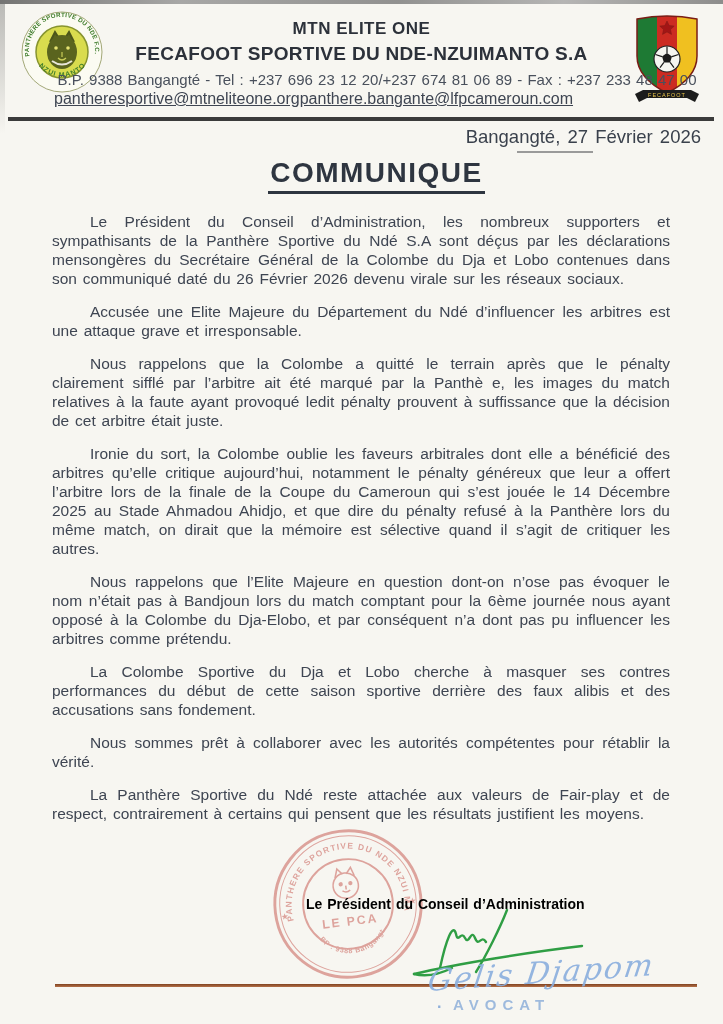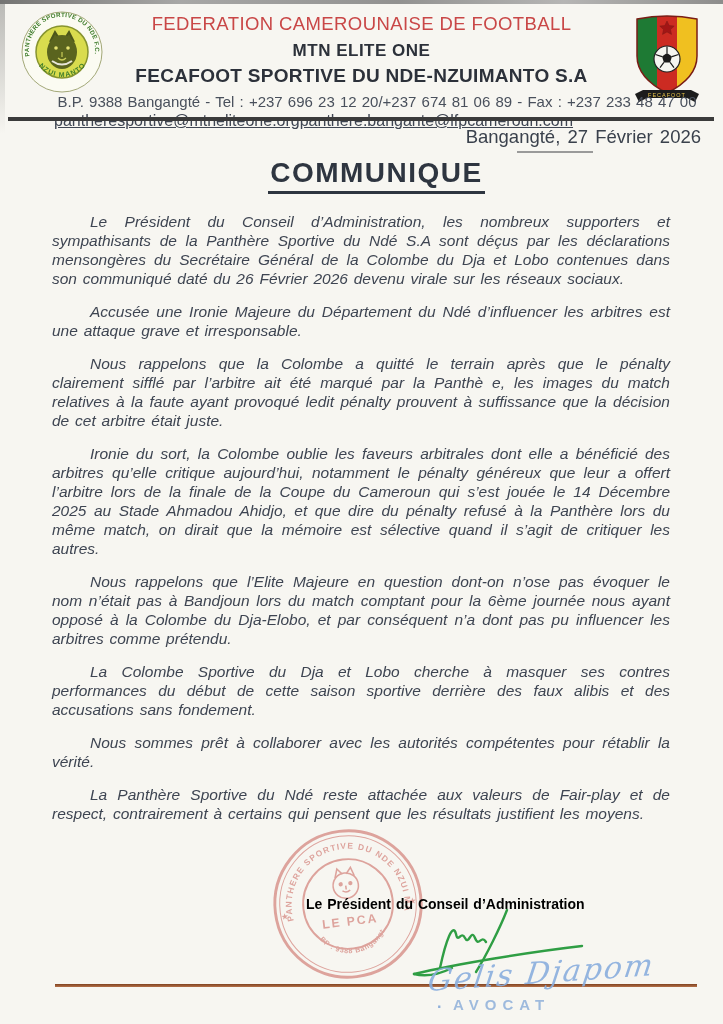--- a/index.html
+++ b/index.html
@@ -31,21 +31,21 @@
   .crest-right{position:absolute;top:12px;left:631px;width:72px;height:96px;}
 
   
   .title-wrap{position:absolute;top:157px;left:15px;width:100%;text-align:center;}
   .title-text{display:inline-block;font-size:28px;font-weight:bold;color:#2e3540;
     letter-spacing:1.5px;border-bottom:3px solid #2e3540;padding:0 2px 2px 2px;}
 
   
   .body-text{position:absolute;top:212px;left:52px;width:618px;
     font-size:15.5px;line-height:19px;text-align:justify;color:#3e4552;}
-  .body-text p{margin:0 0 14px 0;text-indent:38px;word-spacing:1.5px;font-style:italic;}
+  .body-text p{margin:0 0 14px 0;text-indent:38px;word-spacing:1.5px;}
 
   
   .sig-role{position:absolute;top:896px;left:306px;font-size:14px;font-weight:bold;color:#000000;word-spacing:1px;}
   .stamp{position:absolute;top:826px;left:270px;width:156px;height:156px;opacity:.5;transform:rotate(-7deg);}
   .sig-green{position:absolute;top:906px;left:410px;width:186px;height:80px;}
   .brown-line{position:absolute;top:984px;left:55px;width:642px;height:3px;
     background:linear-gradient(180deg,#7e421f,#b5714a);}
   .sig-name{position:absolute;top:955px;left:428px;font-family:"DejaVu Serif","Liberation Serif",serif;
     font-style:italic;font-size:30px;color:#8aaede;transform:rotate(-4deg) skewX(-12deg);
     letter-spacing:2px;opacity:.9;}
@@ -102,40 +102,39 @@
       <path d="M36 41 l5 3.6 -1.9 5.8 h-6.2 L31 44.6 Z" fill="#1a1a1a"></path>
       <path d="M36 41 L36 34.5 M41 44.6 L47.5 42.5 M39.1 50.4 L43 55.6 M32.9 50.4 L29 55.6 M31 44.6 L24.5 42.5" stroke="#1a1a1a" stroke-width="1.2" fill="none"></path>
     </g>
     <g>
       <path d="M4 82 L12 78 L60 78 L68 82 L64 90 L56 86 L16 86 L8 90 Z" fill="#1c1c1c"></path>
       <text x="36" y="84.5" text-anchor="middle" font-size="5.5" fill="#e8c44a" letter-spacing="1">FECAFOOT</text>
     </g>
   </svg>
 
   <div class="header">
-    <div class="fed-line">FEDERATION CAMEROUNAISE DE FOOTBALL</div>
     <div class="league-line">MTN ELITE ONE</div>
     <div class="club-line">FECAFOOT SPORTIVE DU NDE-NZUIMANTO S.A</div>
     <div class="contact-line">B.P.  9388 Bangangté - Tel : +237 696 23 12 20/+237 674 81 06 89 - Fax : +237 233 48 47 00</div>
     <div class="email-row">
       <span class="email-line">pantheresportive@mtneliteone.orgpanthere.bangante@lfpcameroun.com</span>
     </div>
   </div>
 
   <div class="rule"></div>
   <div class="dateline">Bangangté, 27 Février 2026</div>
   <div class="date-underline"></div>
 
   <div class="title-wrap">
     <span class="title-text">COMMUNIQUE</span>
   </div>
 
   <div class="body-text">
     <p>Le Président du Conseil d’Administration, les nombreux supporters et sympathisants de la Panthère Sportive du Ndé S.A sont déçus par les déclarations mensongères du Secrétaire Général de la Colombe du Dja et Lobo contenues dans son communiqué daté du 26 Février 2026 devenu virale sur les réseaux sociaux.</p>
-    <p>Accusée une Ironie Majeure du Département du Ndé d’influencer les arbitres est une attaque grave et irresponsable.</p>
+    <p>Accusée une Elite Majeure du Département du Ndé d’influencer les arbitres est une attaque grave et irresponsable.</p>
     <p>Nous rappelons que la Colombe a quitté le terrain après que le pénalty clairement sifflé par l’arbitre ait été marqué par la Panthè e, les images du match relatives à la faute ayant provoqué ledit pénalty prouvent à suffissance que la décision de cet arbitre était juste.</p>
     <p>Ironie du sort, la Colombe oublie les faveurs arbitrales dont elle a bénéficié des arbitres qu’elle critique aujourd’hui, notamment le pénalty généreux que leur a offert l’arbitre lors de la finale de la Coupe du Cameroun qui s’est jouée le 14 Décembre 2025 au Stade Ahmadou Ahidjo, et que dire du pénalty refusé à la Panthère lors du même match, on dirait que la mémoire est sélective quand il s’agit de critiquer les autres.</p>
     <p>Nous rappelons que l’Elite Majeure en question dont-on n’ose pas évoquer le nom n’était pas à Bandjoun lors du match comptant pour la 6ème journée nous ayant opposé à la Colombe du Dja-Elobo, et par conséquent n’a dont pas pu influencer les arbitres comme prétendu.</p>
     <p>La Colombe Sportive du Dja et Lobo cherche à masquer ses contres performances du début de cette saison sportive derrière des faux alibis et des accusations sans fondement.</p>
     <p>Nous sommes prêt à collaborer avec les autorités compétentes pour rétablir la vérité.</p>
     <p>La Panthère Sportive du Ndé reste attachée aux valeurs de Fair-play et de respect, contrairement à certains qui pensent que les résultats justifient les moyens.</p>
   </div>
 
   <svg class="stamp" viewBox="0 0 160 160">
     <g stroke="#c4524a" fill="none">

